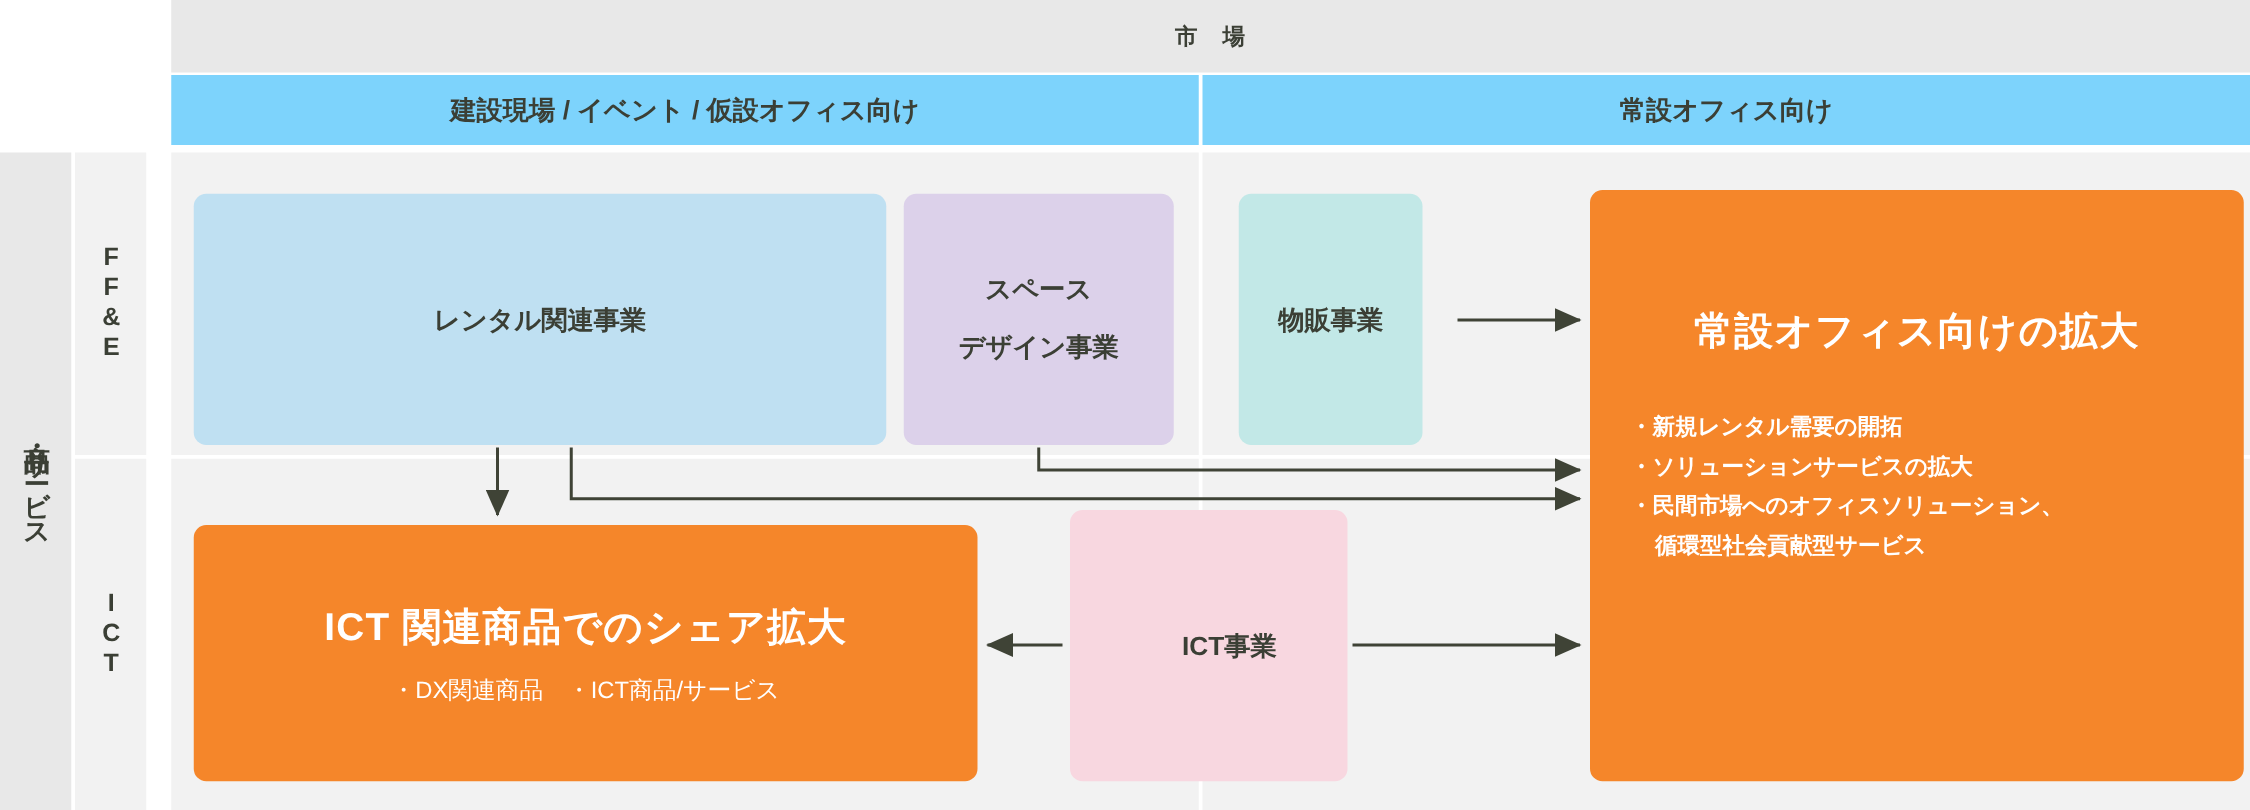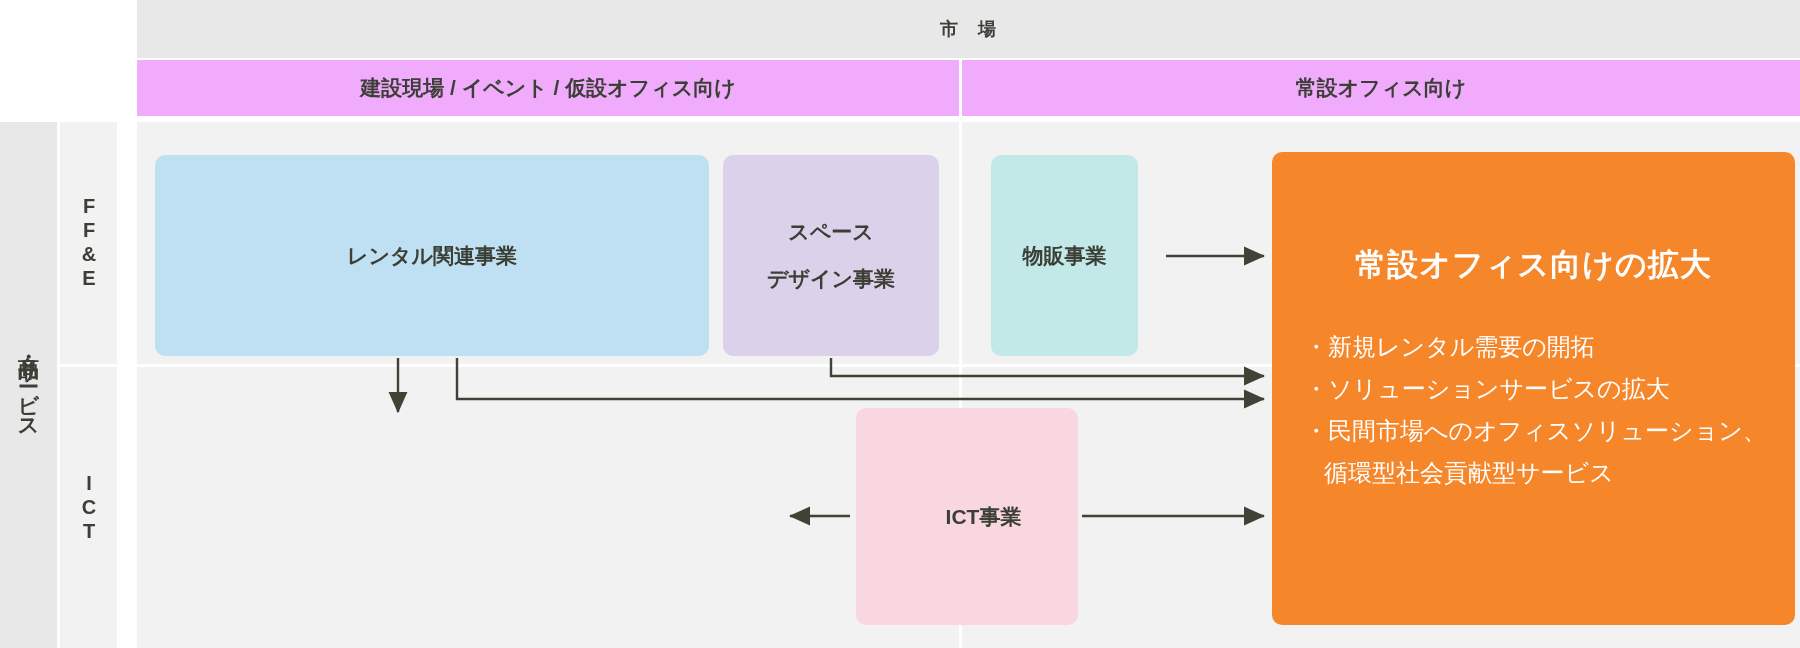--- a/index.html
+++ b/index.html
@@ -14,21 +14,21 @@
   
   .market-title-band {
     position: absolute; left: 137px; top: 0; width: 1663px; height: 58px;
     background: #e8e8e8;
     display: flex; align-items: center; justify-content: center;
   }
   .market-title-text {
     font-size: 18px; font-weight: 700; color: #3b3f35; letter-spacing: 1px;
   }
   .market-col-band {
-    position: absolute; top: 60px; height: 56px; background: #f0abfc;
+    position: absolute; top: 60px; height: 56px; background: #7dd3fc;
     display: flex; align-items: center; justify-content: center;
   }
   .market-col-band.left  { left: 137px;  width: 822px; }
   .market-col-band.right { left: 962px;  width: 838px; }
   .market-col-text { font-size: 21px; font-weight: 700; color: #3b3f35; }
 
   
   .cat-outer {
     position: absolute; left: 0; top: 122px; width: 57px; height: 526px;
     background: #e8e8e8;
@@ -92,21 +92,21 @@
   }
   .office-title {
     width: 100%; text-align: center;
     font-size: 31px; font-weight: 700; letter-spacing: 1px;
     margin-bottom: 40px;
   }
   .office-bullets {
     width: 100%; padding-left: 32px; text-align: left;
   }
   .office-bullets .bl {
-    font-size: 24px; line-height: 1.75; font-weight: 400; white-space: nowrap;
+    font-size: 18px; line-height: 1.75; font-weight: 700; white-space: nowrap;
   }
   .office-bullets .bl.cont { padding-left: 20px; }
 
   .box-ict-share {
     left: 155px; top: 420px; width: 627px; height: 205px;
     background: #f5862a; color: #ffffff;
   }
   .ict-share-title {
     font-size: 31px; font-weight: 700; letter-spacing: 1px; margin-bottom: 16px;
   }
@@ -189,18 +189,22 @@
   <div class="box box-office">
     <div class="office-title">常設オフィス向けの拡大</div>
     <div class="office-bullets">
       <div class="bl">・新規レンタル需要の開拓</div>
       <div class="bl">・ソリューションサービスの拡大</div>
       <div class="bl">・民間市場へのオフィスソリューション、</div>
       <div class="bl cont">循環型社会貢献型サービス</div>
     </div>
   </div>
 
+  <div class="box box-ict-share">
+    <div class="ict-share-title">ICT 関連商品でのシェア拡大</div>
+    <div class="ict-share-sub">・DX関連商品　・ICT商品/サービス</div>
+  </div>
 
   <div class="box box-ict-biz">
     <span class="lbl">ICT事業</span>
   </div>
 
 </div>
 
 </body></html>

